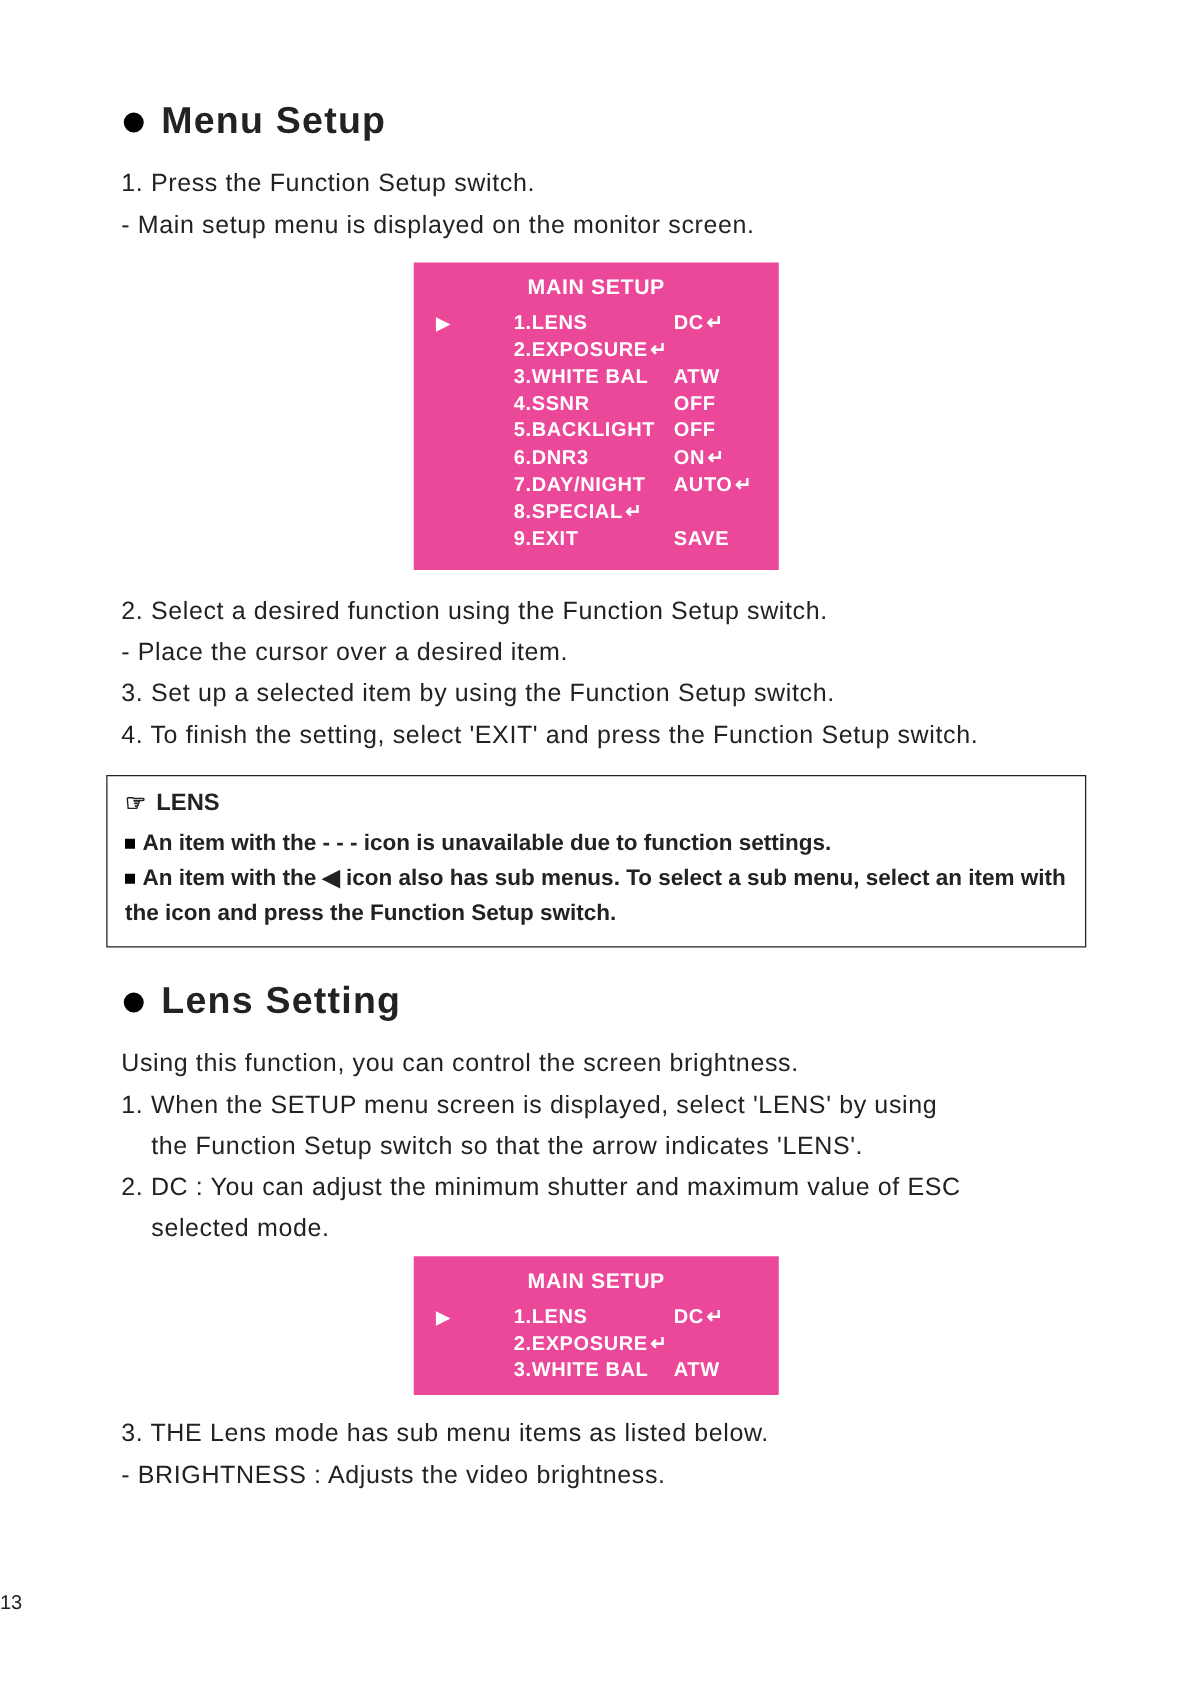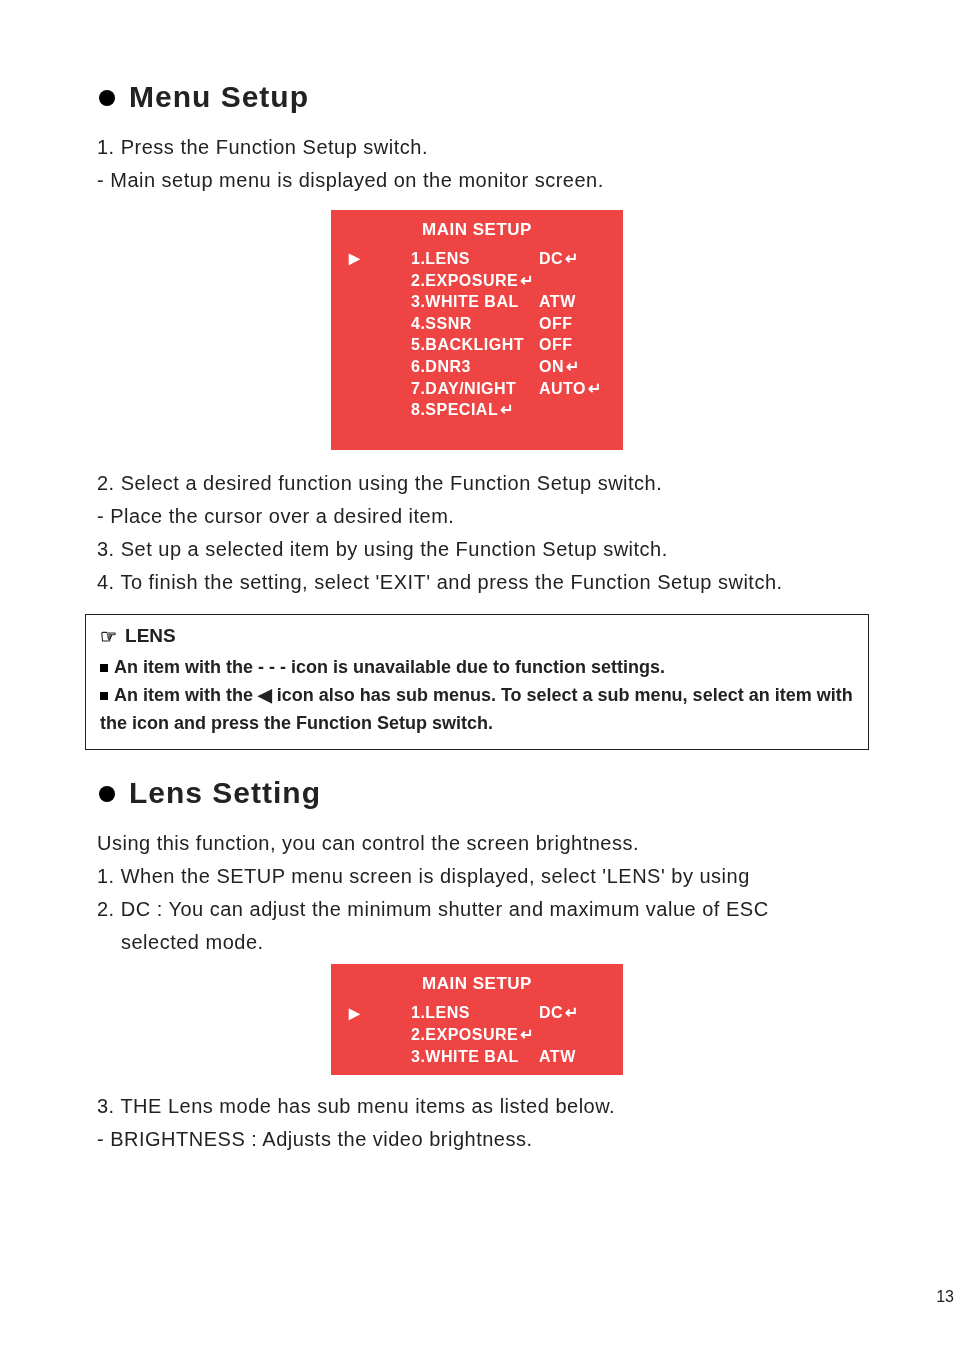--- a/index.html
+++ b/index.html
@@ -43,27 +43,27 @@
     line-height: 1.55;
     margin: 0 0 2px 12px;
     font-weight: 500;
   }
   .body-line.indent {
     padding-left: 24px;
   }
   .osd-box {
     width: 292px;
     margin: 14px auto 18px auto;
-    background: #ef4444;
+    background: #ec4899;
     color: #fff;
     font-family: Arial, Helvetica, sans-serif;
     font-weight: 700;
     font-size: 16px;
     box-sizing: border-box;
-    padding: 10px 18px 29px 18px;
+    padding: 10px 18px 14px 18px;
     letter-spacing: 0.5px;
   }
   .osd-box.short {
     padding-bottom: 8px;
     margin-top: 6px;
     margin-bottom: 16px;
   }
   .osd-title {
     text-align: center;
     font-size: 17px;
@@ -120,22 +120,22 @@
     background: #000;
     margin-right: 6px;
     position: relative;
     top: -1px;
   }
   .lens-gap { margin-top: 4px; }
   .page-number {
     position: absolute;
     left: 0;
     right: 0;
-    bottom: 44px;
-    text-align: right;
+    bottom: 58px;
+    text-align: left;
     font-size: 16px;
   }
 </style>
 </head>
 <body>
 
 <div class="page">
 
   <h2 class="section-heading">
     <span class="bullet-lg"></span>
@@ -180,20 +180,25 @@
         </div>
         <div class="osd-row">
           <span class="osd-cursor"></span>
           <span class="osd-label">7.DAY/NIGHT</span>
           <span class="osd-value">AUTO<span class="enter-icon"> ↵</span></span>
         </div>
         <div class="osd-row">
           <span class="osd-cursor"></span>
           <span class="osd-label">8.SPECIAL<span class="enter-icon"> ↵</span></span>
           <span class="osd-value"></span>
+        </div>
+        <div class="osd-row">
+          <span class="osd-cursor"></span>
+          <span class="osd-label">9.EXIT</span>
+          <span class="osd-value">SAVE</span>
         </div>
       </div>
   </div>
 
   <p class="body-line">2. Select a desired function using the Function Setup switch.</p>
   <p class="body-line">- Place the cursor over a desired item.</p>
   <p class="body-line">3. Set up a selected item by using the Function Setup switch.</p>
   <p class="body-line">4. To finish the setting, select 'EXIT' and press the Function Setup switch.</p>
 
   <div class="note-box">
@@ -209,20 +214,21 @@
     </div>
   </div>
 
   <h2 class="section-heading">
     <span class="bullet-lg"></span>
     <span>Lens Setting</span>
   </h2>
 
   <p class="body-line lens-gap">Using this function, you can control the screen brightness.</p>
   <p class="body-line">1. When the SETUP menu screen is displayed, select 'LENS' by using</p>
+  <p class="body-line indent">the Function Setup switch so that the arrow indicates 'LENS'.</p>
   <p class="body-line">2. DC : You can adjust the minimum shutter and maximum value of ESC</p>
   <p class="body-line indent">selected mode.</p>
 
   <div class="osd-box short">
     <div class="osd-title">MAIN SETUP</div>
     <div>
         <div class="osd-row">
           <span class="osd-cursor">▶</span>
           <span class="osd-label">1.LENS</span>
           <span class="osd-value">DC<span class="enter-icon"> ↵</span></span>

